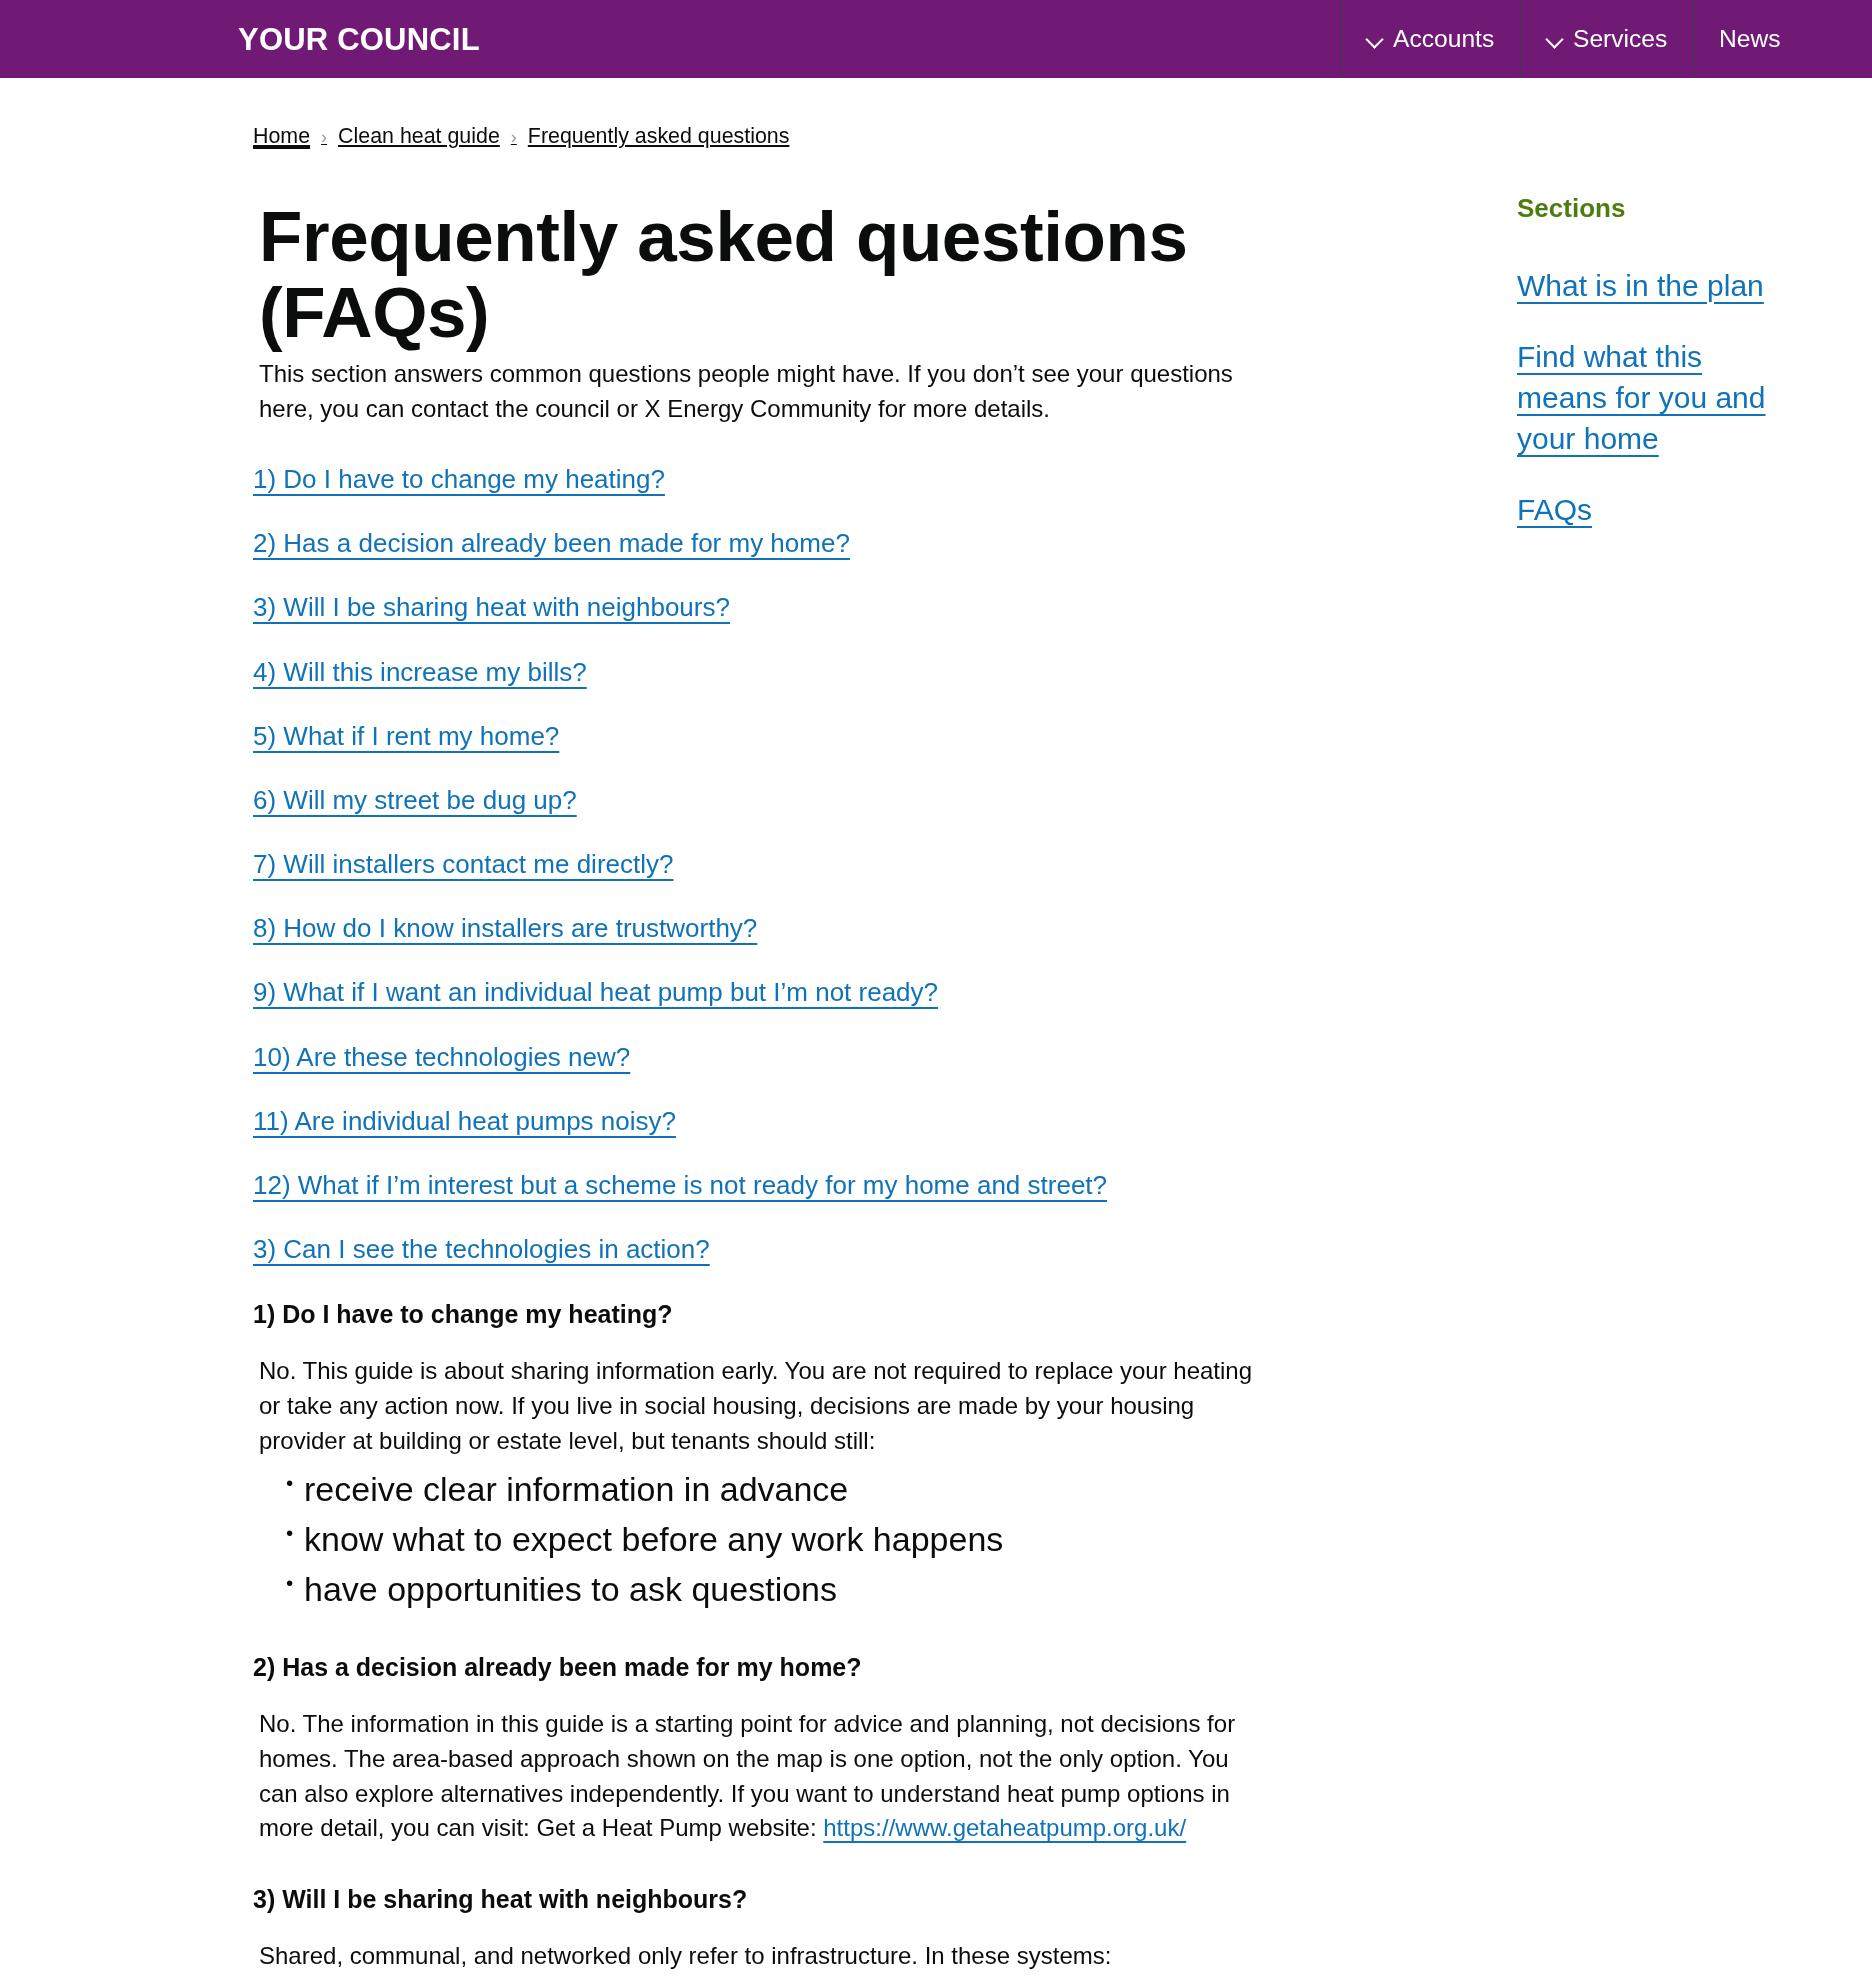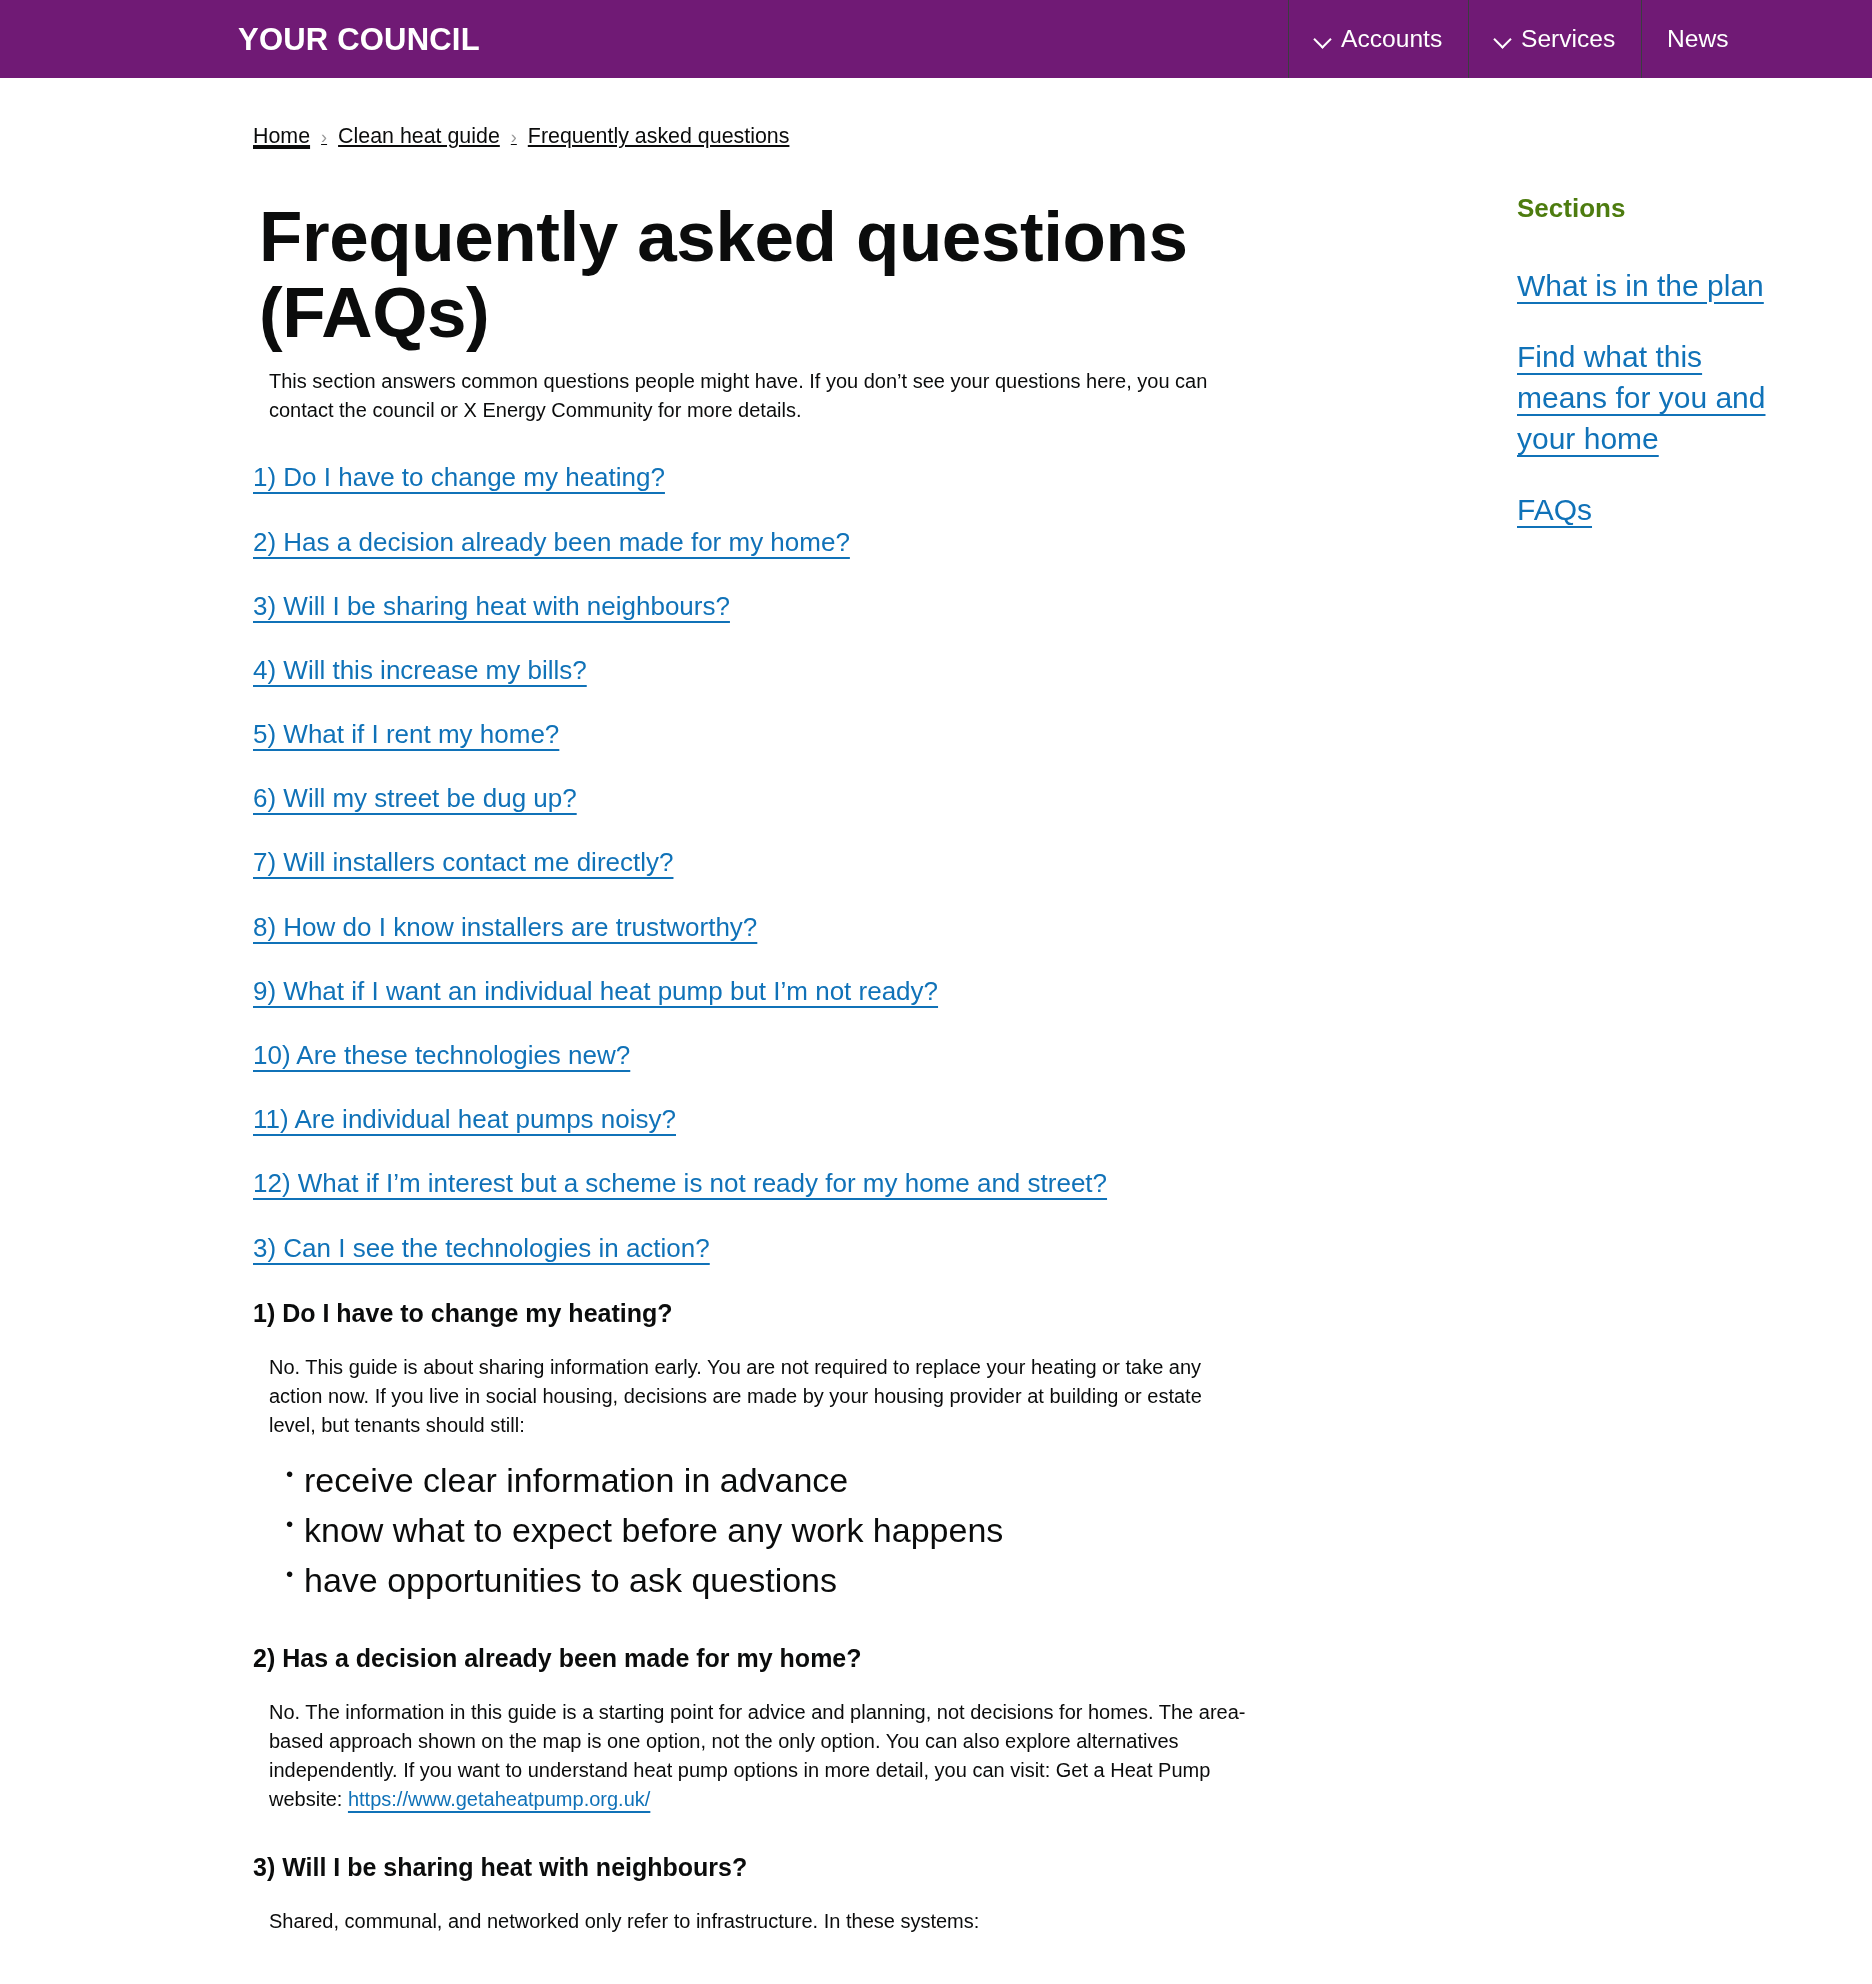--- a/index.html
+++ b/index.html
@@ -33,21 +33,21 @@
     color: #ffffff;
     font-size: 31px;
     font-weight: 700;
     letter-spacing: 0.2px;
     line-height: 1;
     white-space: nowrap;
   }
   .header-nav {
     display: flex;
     align-items: stretch;
-    padding-right: 118px;
+    padding-right: 66px;
   }
   .nav-item {
     display: flex;
     align-items: center;
     gap: 9.5px;
     color: #ffffff;
     font-size: 24.6px;
     line-height: 1;
     padding: 0 25.4px;
     border-left: 1.6px solid #3a3d3f;
@@ -116,22 +116,22 @@
   
   h1.page-title {
     margin: 6px;
     font-size: 71px;
     line-height: 1.07;
     font-weight: 700;
     letter-spacing: -0.4px;
     max-width: 992px;
   }
   p.body-text {
-    margin: 16px;
-    font-size: 20px;
+    margin: 6px;
+    font-size: 24px;
     line-height: 1.45;
     color: #0b0c0c;
   }
   .intro { margin-top: 31px; max-width: 996px; }
 
   .faq-index { margin-top: 37px; }
   .faq-index a {
     display: block;
     font-size: 26px;
     line-height: 1.2;

